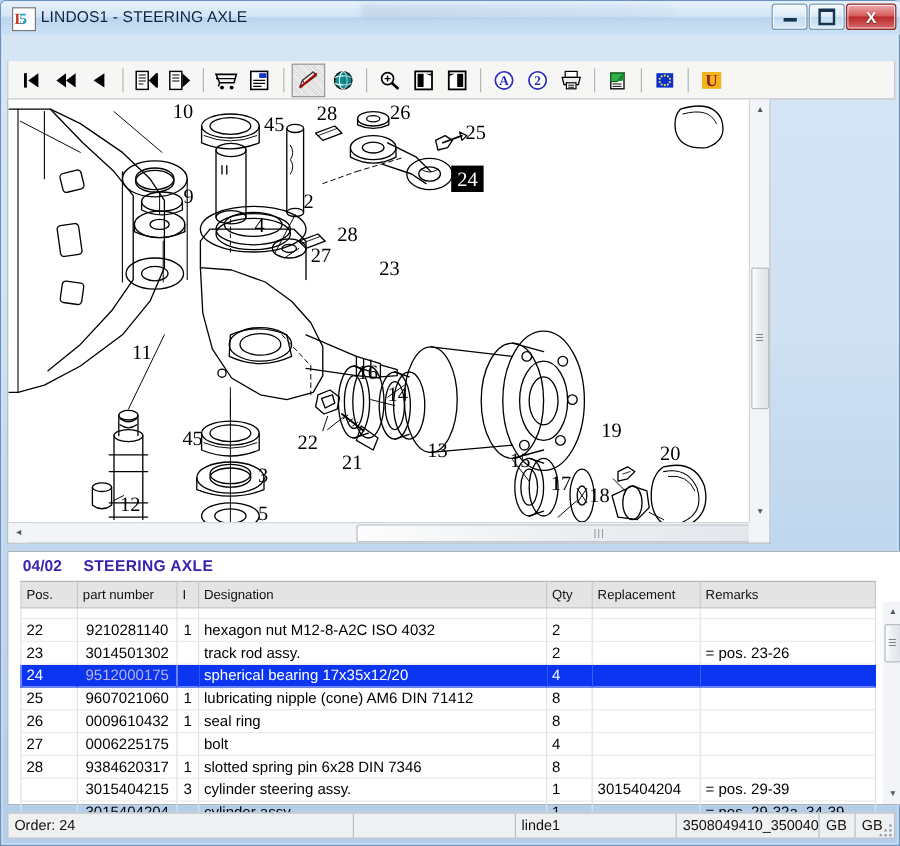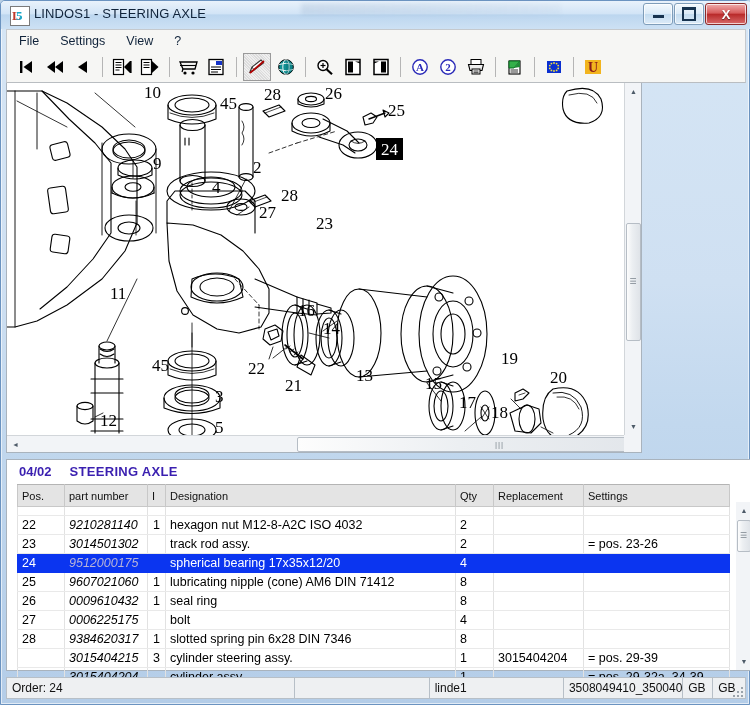--- a/index.html
+++ b/index.html
@@ -125,21 +125,21 @@
     background:#e4e4e4;border:1px solid #c8c8c8;border-top:1px solid #b4b4b4;
     font-weight:normal;color:#111;text-align:left;padding:1px 4px;height:19px;
     font-size:11px;
   }
   table.parts td{
     border-left:1px solid #e2e2e2;border-right:1px solid #e2e2e2;
     border-bottom:1px solid #e9e9e9;
     padding:0 4px;height:18px;line-height:18px;color:#000;white-space:nowrap;overflow:hidden;
   }
   td.pos{text-align:left;color:#111;}
-  td.pn{color:#0a8f32;text-align:left;padding-right:7px;font-style:italic;}
+  td.pn{color:#0a8f32;text-align:center;padding-right:7px;}
   td.i{color:#1433c8;text-align:center;}
   td.qty{text-align:left;}
   td.rep{text-align:left;color:#111;}
   tr.clipped td{height:8px;line-height:8px;position:relative;overflow:hidden;color:#222;}
   tr.sel td{background:#0b35f0;color:#ffffff;border-bottom-color:#0b35f0;border-left-color:#0b35f0;border-right-color:#0b35f0;}
   tr.sel td.pn{color:#b8b4d8;}
   .list-vscroll{
     position:absolute;right:1px;top:42px;width:16px;height:168px;
     background:#f2f4f7;box-sizing:border-box;
   }
@@ -186,26 +186,20 @@
         <div class="g">
             <span class="maxsq"></span>
           </div>
       </div>
       <div class="wbtn close">
         <div class="g">X</div>
       </div>
     </div>
   </div>
 
-  <div class="menubar">
-    <div class="menu-item">File</div>
-    <div class="menu-item">Settings</div>
-    <div class="menu-item">View</div>
-    <div class="menu-item">?</div>
-  </div>
 
   <div class="toolbar">
 
     <div class="tb">
       <svg width="20" height="16" viewBox="0 0 20 16">
         <rect x="3" y="2" width="2.4" height="12" fill="#000"></rect>
         <path d="M15 2 L15 14 L6.5 8 Z" fill="#000"></path>
       </svg>
     </div>
     <div class="tb">
@@ -629,21 +623,21 @@
           <col style="width:146px">
       </colgroup>
       <thead>
         <tr>
           <th>Pos.</th>
           <th>part number</th>
           <th>I</th>
           <th>Designation</th>
           <th>Qty</th>
           <th>Replacement</th>
-          <th>Settings</th>
+          <th>Remarks</th>
         </tr>
       </thead>
       <tbody>
         <tr class="clipped">
           <td class="pos"></td>
           <td class="pn"></td>
           <td class="i"></td>
           <td>
             
           </td>

